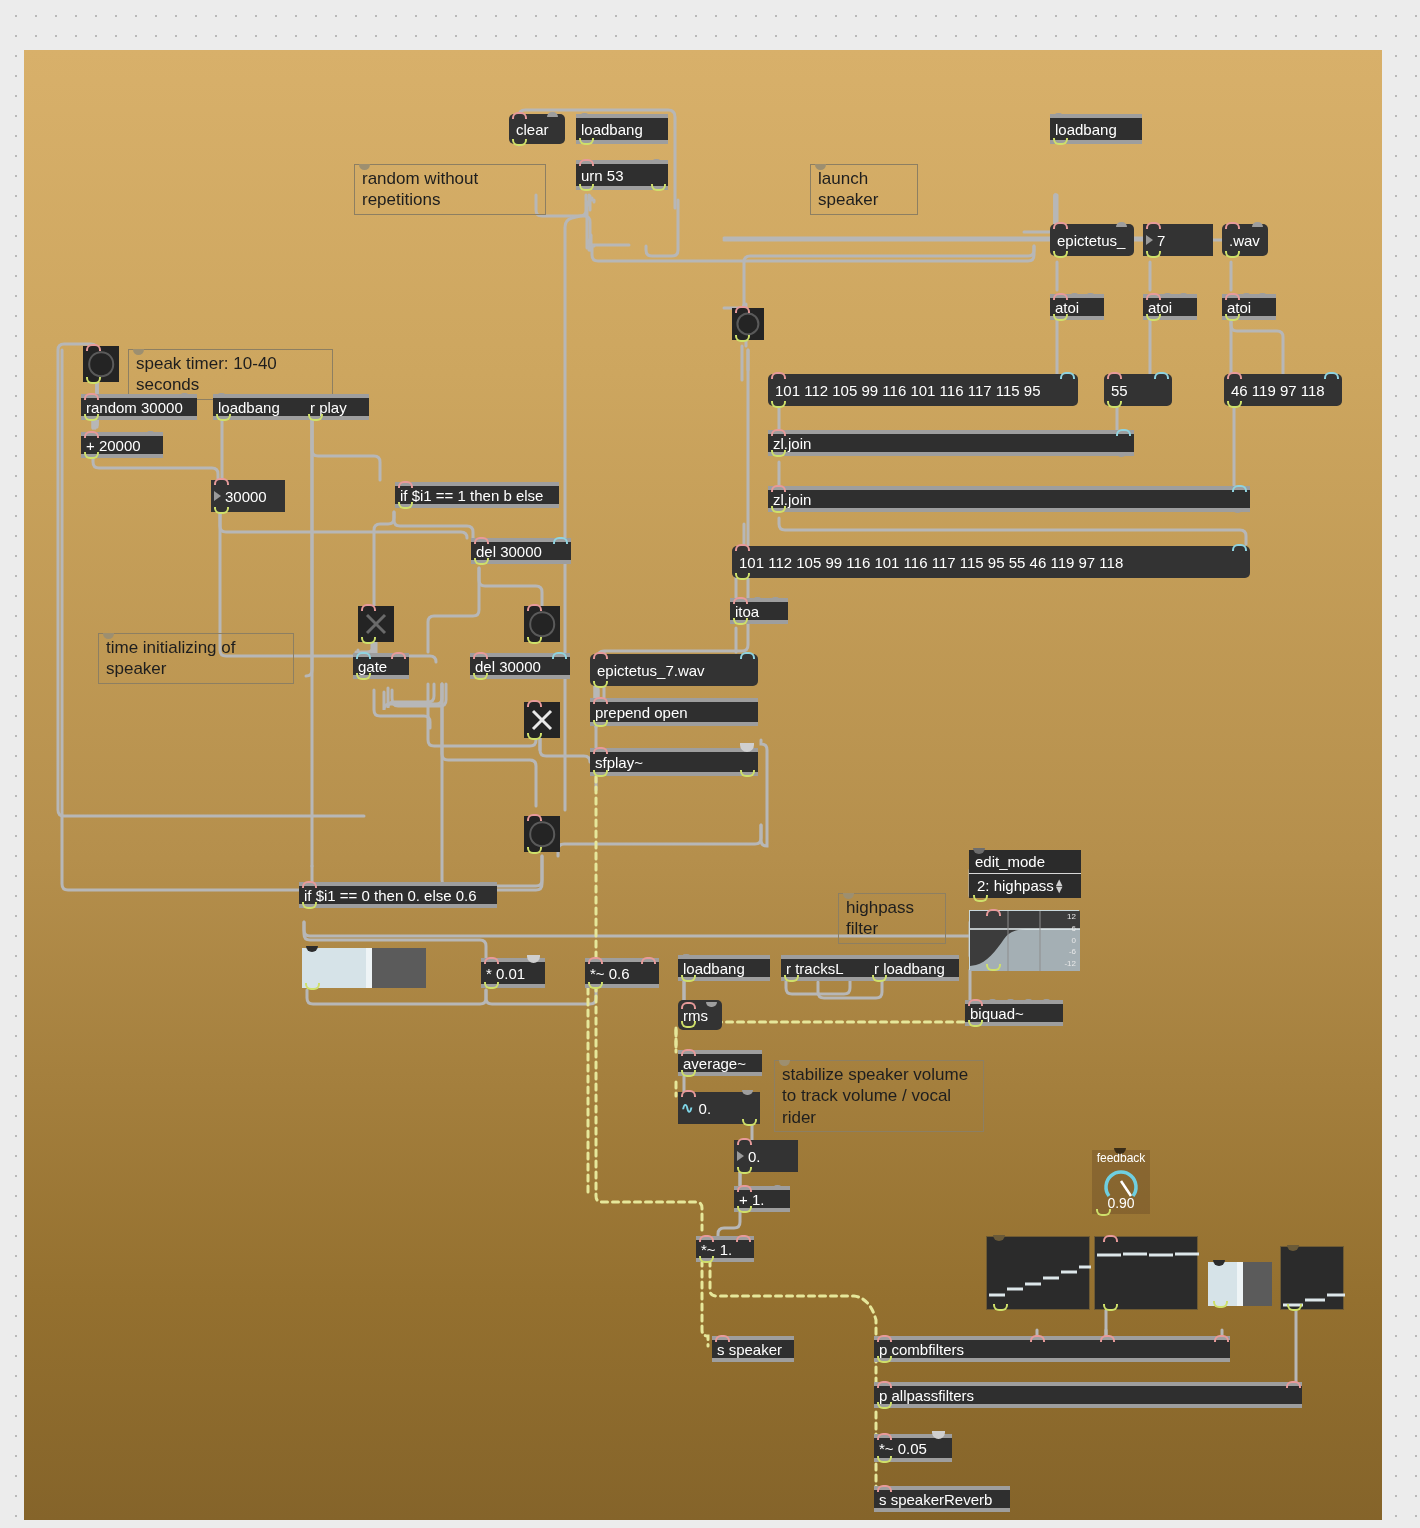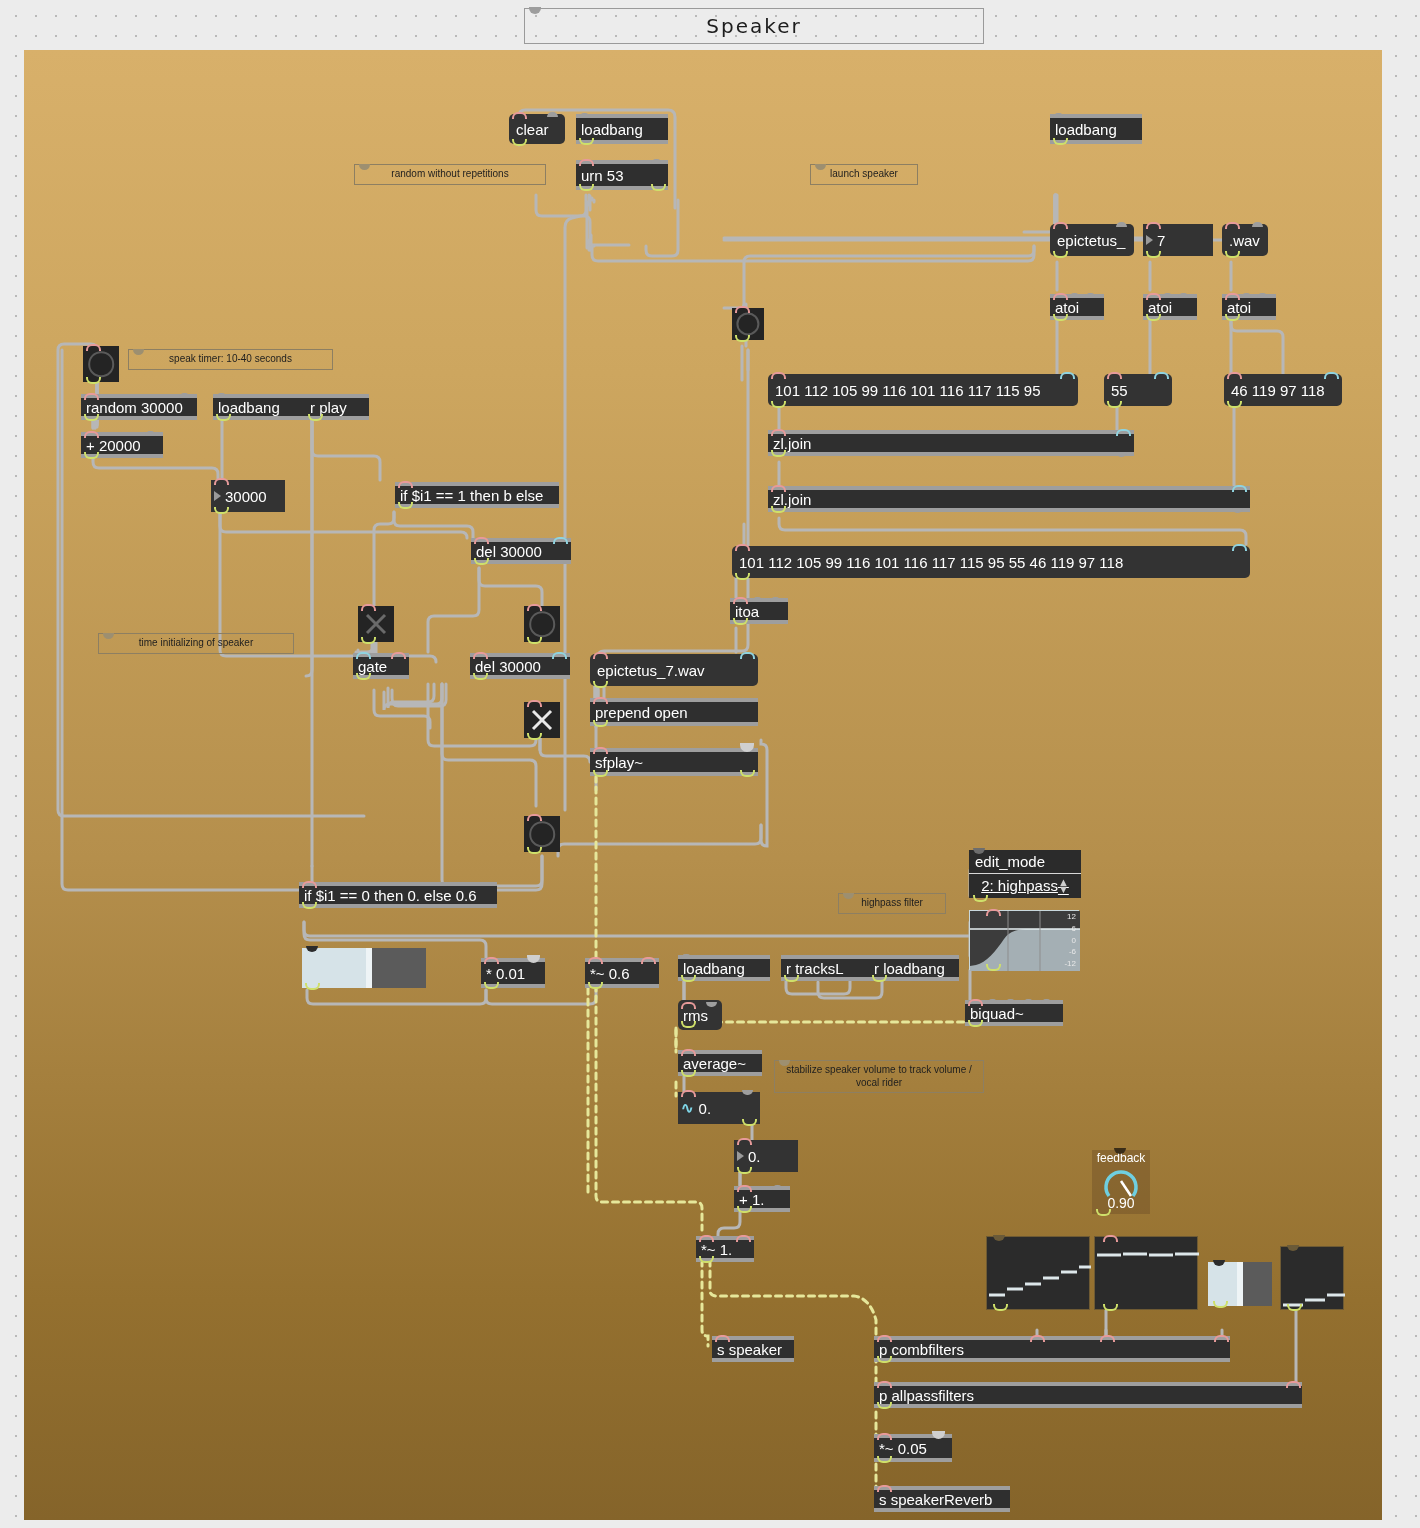--- a/index.html
+++ b/index.html
@@ -78,26 +78,25 @@
     border-radius: 5px;
     white-space: nowrap;
     z-index: 5;
   }
   
   .comment {
     position: absolute;
     box-sizing: border-box;
     border: 1px solid #8d7f62;
     color: #1e1e1e;
-    font-size: 10px;
+    font-size: 17px;
     padding: 3px 7px;
     background: transparent;
     z-index: 4;
     line-height: 1.25;
-    text-align: center;
   }
   .comment .nub {
     position: absolute; left: 4px; top: -1px;
     width: 11px; height: 6px; border-radius: 0 0 6px 6px;
     background: #9d8f70;
   }
   
   .numbox {
     position: absolute;
     box-sizing: border-box;
@@ -173,35 +172,31 @@
   .dial .dlabel { color: #fff; font-size: 12px; margin-top: 1px; }
   .dial .dval { color: #fff; font-size: 14px; margin-top: -4px; }
   
   #wires { position: absolute; left: 0; top: 0; width: 1358px; height: 1470px; z-index: 3; pointer-events: none; }
   .popupmenu {
     position: absolute; box-sizing: border-box;
     background: #2b2b2b; color: #fff; z-index: 5;
     font-size: 15px;
   }
   .popupmenu .pm-title { padding: 3px 6px; border-bottom: 1px solid #d8d8d8; }
-  .popupmenu .pm-val { padding: 3px 8px; display: flex; align-items: center; justify-content: center; text-decoration: underline; }
+  .popupmenu .pm-val { padding: 3px 8px; display: flex; align-items: center; justify-content: flex-start; }
   .pm-arrows { display: flex; flex-direction: column; line-height: 0.55; font-size: 11px; color: #cfcfcf; }
   .fg-labels { position: absolute; right: 1px; top: 0; bottom: 0; width: 22px; font-size: 8px; color: #e8e8e8;
      display: flex; flex-direction: column; justify-content: space-between; align-items: flex-end; padding: 1px 1px; }
 </style>
 </head>
 <body>
 
 <div id="app">
   <div id="desktop"></div>
 
-  <div id="titlebar">
-    <span class="nub"></span>
-    <span>Speaker</span>
-  </div>
 
   <div id="patcher">
 
     <svg id="wires" viewBox="0 0 1358 1470">
       <g fill="none" stroke="#b7b7b7" stroke-width="3" stroke-linecap="round">
 
         <path d="M495,95 L495,66 Q495,60 501,60 L644,60 Q651,60 651,67 L651,158"></path>
         <path d="M512,145 L512,160 Q512,166 518,166 L560,166 Q566,166 566,172 L566,200"></path>
         <path d="M562,145 L562,160 Q562,166 556,166 L548,168 Q541,170 541,177 L541,760"></path>
         <path d="M565,145 L565,155"></path>

